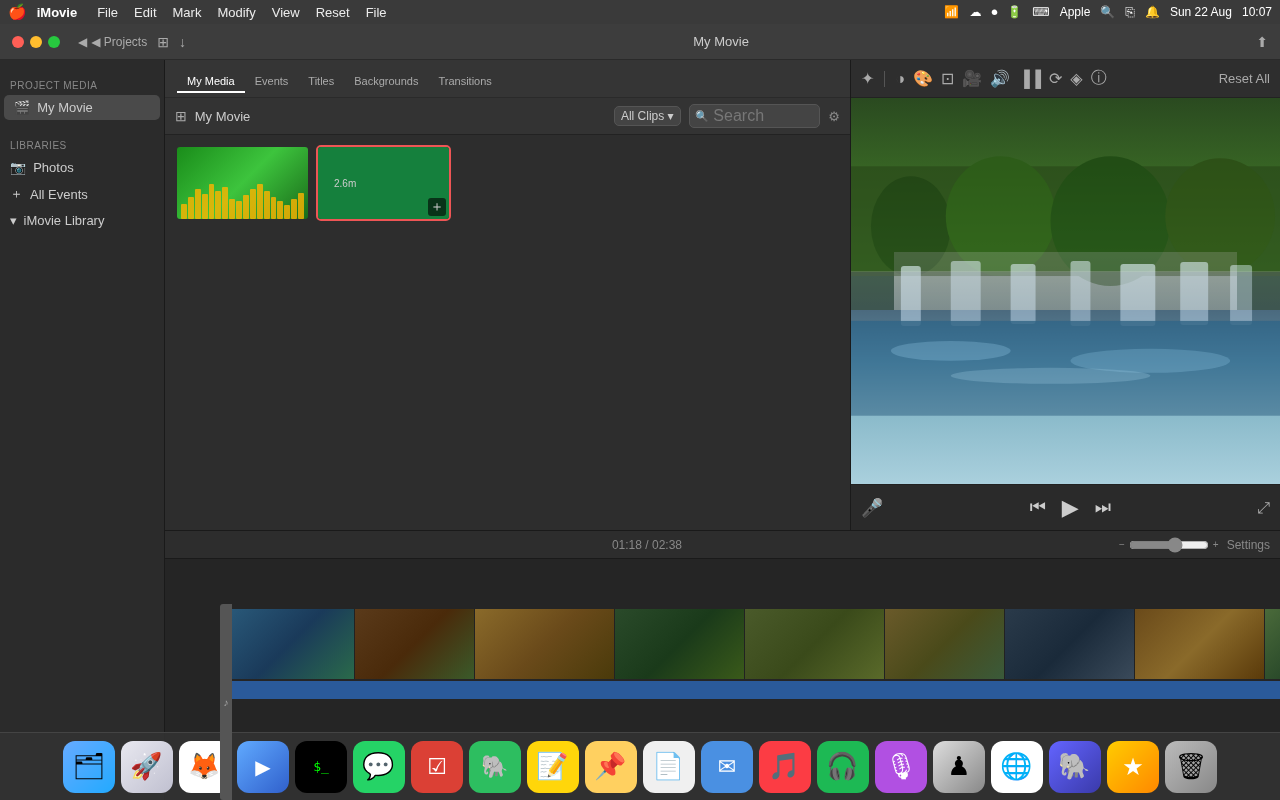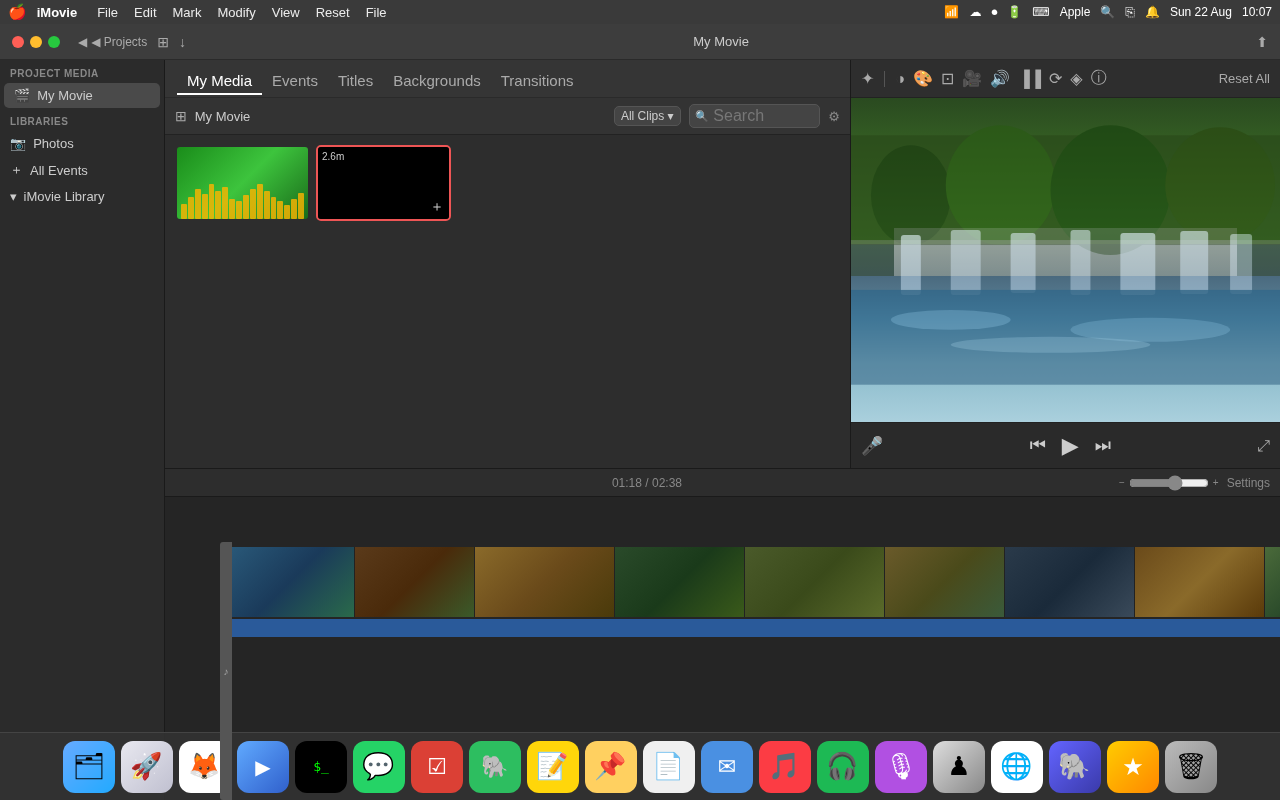--- a/index.html
+++ b/index.html
@@ -35,38 +35,38 @@
     #main {
       display: flex; width: 1280px; height: 740px;
     }
 
     
     #sidebar {
       width: 165px; background: #2b2b2b; border-right: 1px solid #1a1a1a;
       display: flex; flex-direction: column; flex-shrink: 0;
     }
     .sidebar-section-label {
-      font-size: 10px; color: #888; font-weight: 700; text-transform: uppercase;
-      padding: 8px 10px 4px;
+      font-size: 10px; color: #888; font-weight: 400; text-transform: uppercase;
+      padding: 20px 10px 4px;
       letter-spacing: 0.5px;
     }
     .sidebar-item {
       display: flex; align-items: center; gap: 7px;
       padding: 5px 10px; font-size: 13px; color: #ccc; cursor: pointer;
     }
     .sidebar-item.active { background: #4a4a4a; border-radius: 5px; margin: 0 4px; }
     .sidebar-item-icon { font-size: 13px; }
 
     
     #tabbar {
       display: flex; align-items: center; background: #353535;
       padding: 6px 12px 0; border-bottom: 1px solid #2a2a2a; height: 38px;
     }
     .tab {
-      font-size: 15px; color: #aaa; padding: 4px 10px; cursor: pointer;
+      font-size: 11px; color: #aaa; padding: 4px 10px; cursor: pointer;
       border-bottom: 2px solid transparent;
     }
     .tab.active { color: #fff; border-bottom: 2px solid #fff; }
 
     
     #clips-panel {
       background: #2d2d2d; flex: 1; display: flex; flex-direction: column;
     }
 
     #clips-toolbar {
@@ -104,23 +104,23 @@
       width: 100%; height: 100%; position: relative; overflow: hidden;
     }
     .clip-waveform {
       position: absolute; bottom: 0; left: 0; right: 0; height: 40px;
       display: flex; align-items: flex-end; gap: 1px; padding: 0 4px;
     }
     .waveform-bar {
       flex: 1; background: rgba(255,180,0,0.8); border-radius: 1px;
     }
     .clip-black {
-      background: #000000; width: 100%; height: 100%;
-      display: flex; flex-direction: column; justify-content: flex-start; align-items: flex-start;
-      padding: 4px;
+      background: #15803d; width: 100%; height: 100%;
+      display: flex; flex-direction: column; justify-content: center; align-items: flex-start;
+      padding: 16px;
     }
     .clip-duration { font-size: 10px; color: #ccc; }
     .clip-black-border { border: 2px solid #e55 !important; }
     .clip-add-btn {
       position: absolute; bottom: 3px; right: 3px;
       width: 18px; height: 18px; background: rgba(0,0,0,0.6);
       border-radius: 3px; display: flex; align-items: center; justify-content: center;
       font-size: 14px; color: #ccc; cursor: pointer;
     }
 
@@ -165,21 +165,21 @@
       border-top: 1px solid #222; height: 46px;
     }
     .ctrl-mic { font-size: 18px; color: #aaa; cursor: pointer; }
     .ctrl-center { display: flex; align-items: center; gap: 16px; }
     .ctrl-btn { font-size: 18px; color: #ccc; cursor: pointer; }
     .ctrl-btn-play { font-size: 22px; }
     .ctrl-fullscreen { font-size: 16px; color: #aaa; cursor: pointer; }
 
     
     #timeline-area {
-      height: 332px; background: #252525; border-top: 1px solid #1a1a1a;
+      height: 270px; background: #252525; border-top: 1px solid #1a1a1a;
       display: flex; flex-direction: column;
     }
     #timeline-header {
       display: flex; align-items: center; padding: 4px 10px;
       background: #2d2d2d; border-bottom: 1px solid #1a1a1a; height: 28px;
       font-size: 12px; color: #888;
     }
     .timeline-time { flex: 1; text-align: center; }
     .timeline-settings { margin-left: auto; color: #888; font-size: 12px; cursor: pointer; }
     .timeline-zoom { display: flex; align-items: center; gap: 4px; margin-right: 8px; }

